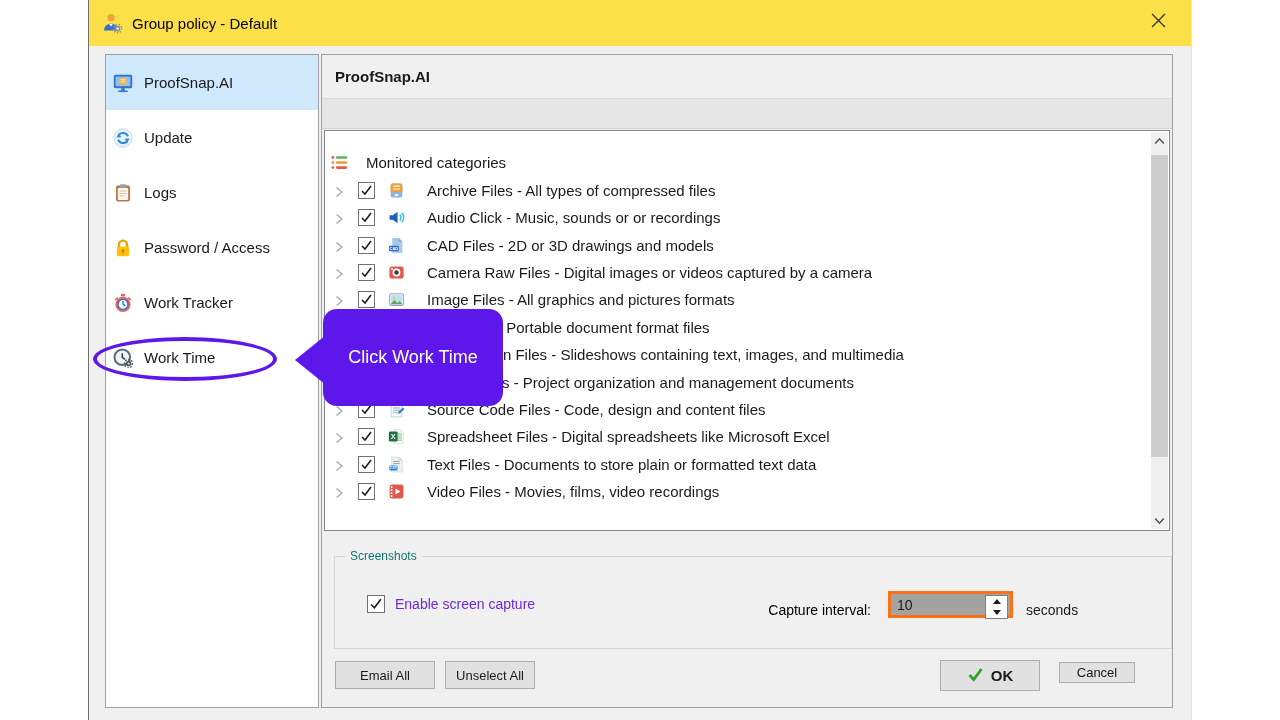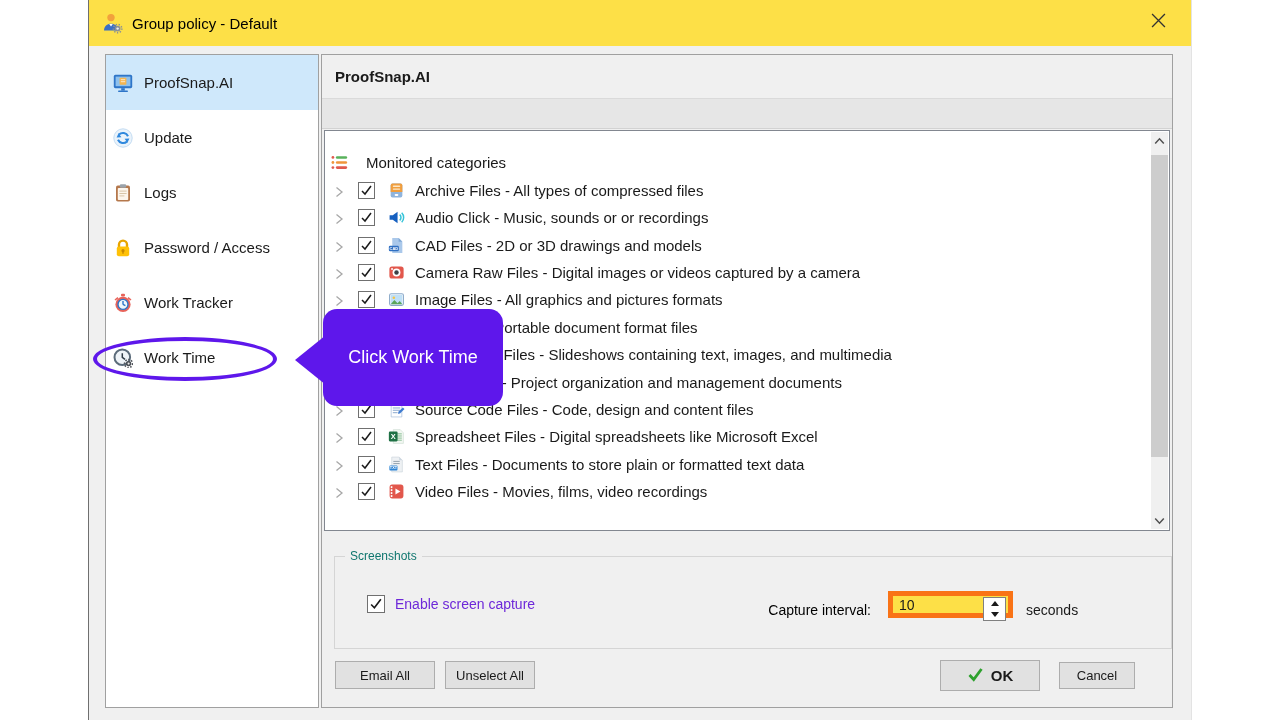--- a/index.html
+++ b/index.html
@@ -19,45 +19,45 @@
   .main-header{height:44px;display:flex;align-items:center;padding-left:13px;font-weight:bold;font-size:15px;color:#1a1a1a;border-bottom:1px solid #dadada;box-sizing:border-box}
   .main-strip{height:30px;background:#e6e6e6;border-bottom:1px solid #d2d2d2;box-sizing:border-box}
   .listbox{position:absolute;left:2px;top:75px;width:846px;height:401px;background:#ffffff;border:1px solid #828790;box-sizing:border-box;overflow:hidden}
   .tree{position:absolute;left:0;top:13px;right:19px}
   .trow{height:27.4px;display:flex;align-items:flex-end;font-size:15px;color:#1a1a1a;white-space:nowrap;overflow:hidden}
   .trow-root{padding-left:6px}
   .root-lbl{margin-left:18px}
   .chev{width:12px;height:14px;margin-left:8px;flex:none}
   .cb{width:17px;height:17px;margin-left:13px;border:1px solid #707070;background:#fff;box-sizing:border-box;display:flex;align-items:center;justify-content:center;flex:none}
   .ficon{width:17px;height:17px;margin-left:13px;flex:none}
-  .tlbl{margin-left:10px}
+  .tlbl{margin-left:22px}
   
   .scrollbar{position:absolute;right:1px;top:1px;bottom:1px;width:17px;background:#f0f0f0}
   .sb-btn{position:absolute;left:0;width:17px;height:17px;display:flex;align-items:center;justify-content:center}
   .sb-up{top:0}.sb-down{bottom:0}
   .sb-thumb{position:absolute;left:0;top:23px;width:17px;height:302px;background:#cdcdcd}
   
   .groupbox{position:absolute;left:12px;top:501px;width:838px;height:93px;border:1px solid #d5d5d5;box-sizing:border-box}
   .legend{position:absolute;top:-8px;left:10px;background:#f0f0f0;padding:0 5px;font-size:12px;color:#0f766e}
   .enable{position:absolute;left:32px;top:38px;display:flex;align-items:center;gap:10px;font-size:14px;color:#6d28d9}
   .cb2{width:18px;height:18px;border:1px solid #707070;background:#fff;box-sizing:border-box;display:flex;align-items:center;justify-content:center}
   .int-label{position:absolute;left:380px;top:45px;width:156px;text-align:right;font-size:14px;color:#000000}
-  .int-input{position:absolute;left:553px;top:34px;width:125px;height:27px;border:5px solid #f97316;background:#fde047;box-sizing:border-box}
+  .int-input{position:absolute;left:553px;top:34px;width:125px;height:27px;border:3px solid #f97316;background:#a3a3a3;box-sizing:border-box}
   .int-input input{position:absolute;left:0;top:0;width:96px;height:100%;border:none;outline:none;font-size:14px;padding:0 0 0 6px;font-family:"Liberation Sans",sans-serif;color:#1a1a1a;background:transparent;box-sizing:border-box}
   .spin{position:absolute;right:2px;top:1px;width:21px;height:22px;border:1px solid #808080;display:flex;flex-direction:column;box-sizing:content-box;background:#fff}
   .spin-half{flex:1;display:flex;align-items:center;justify-content:center}
   .tri-up{width:0;height:0;border-left:4px solid transparent;border-right:4px solid transparent;border-bottom:5px solid #1a1a1a}
   .tri-down{width:0;height:0;border-left:4px solid transparent;border-right:4px solid transparent;border-top:5px solid #1a1a1a}
   .int-unit{position:absolute;left:691px;top:45px;font-size:14px;color:#1a1a1a}
   
   .btn{position:absolute;background:#e1e1e1;border:1px solid #adadad;font-size:13px;color:#1a1a1a;display:flex;align-items:center;justify-content:center;box-sizing:border-box;font-family:"Liberation Sans",sans-serif}
   .btn-select{left:13px;top:606px;width:100px;height:28px}
   .btn-unselect{left:123px;top:606px;width:90px;height:28px}
   .btn-ok{left:618px;top:605px;width:100px;height:31px;font-size:15px;font-weight:bold;gap:7px}
-  .btn-cancel{left:737px;top:607px;width:76px;height:27px}
+  .btn-cancel{left:737px;top:607px;width:76px;height:21px}
   
   .halo{position:absolute;left:93px;top:337px;width:184px;height:44px;border:4px solid #5e17eb;border-radius:50%;box-sizing:border-box;z-index:60;pointer-events:none}
   .callout{position:absolute;left:323px;top:309px;width:180px;height:97px;background:#5e17eb;border-radius:14px;display:flex;align-items:center;justify-content:center;color:#ffffff;font-size:18px;z-index:55}
   .callout-arrow{position:absolute;left:294px;top:332px;width:32px;height:56px;z-index:55}
 </style>
 </head>
 <body>
 
 <div class="dialog">
 

